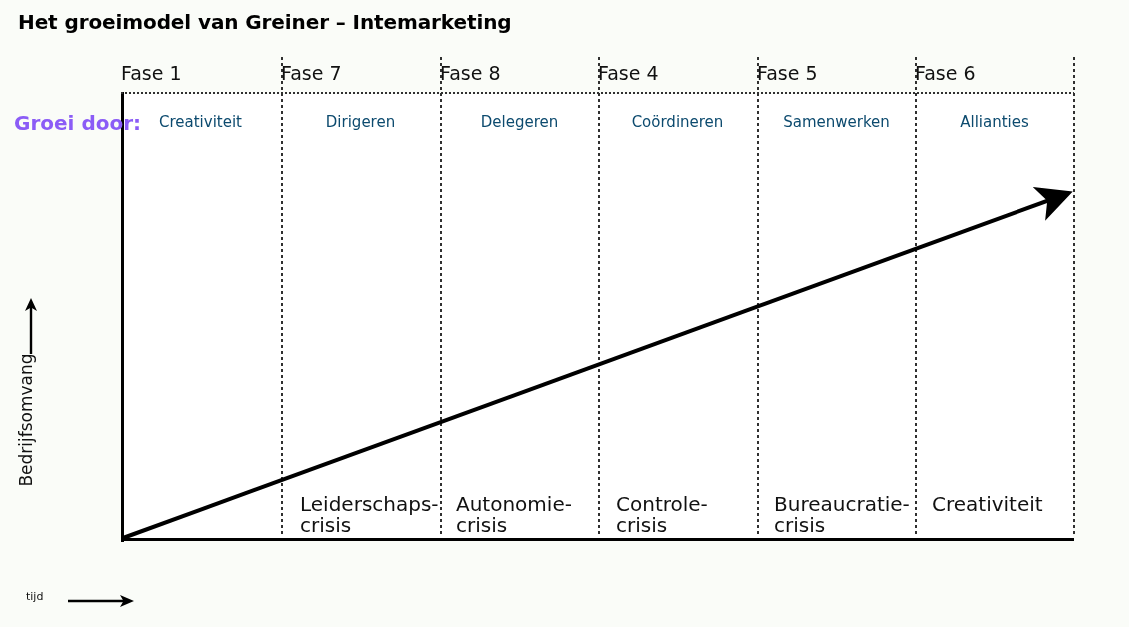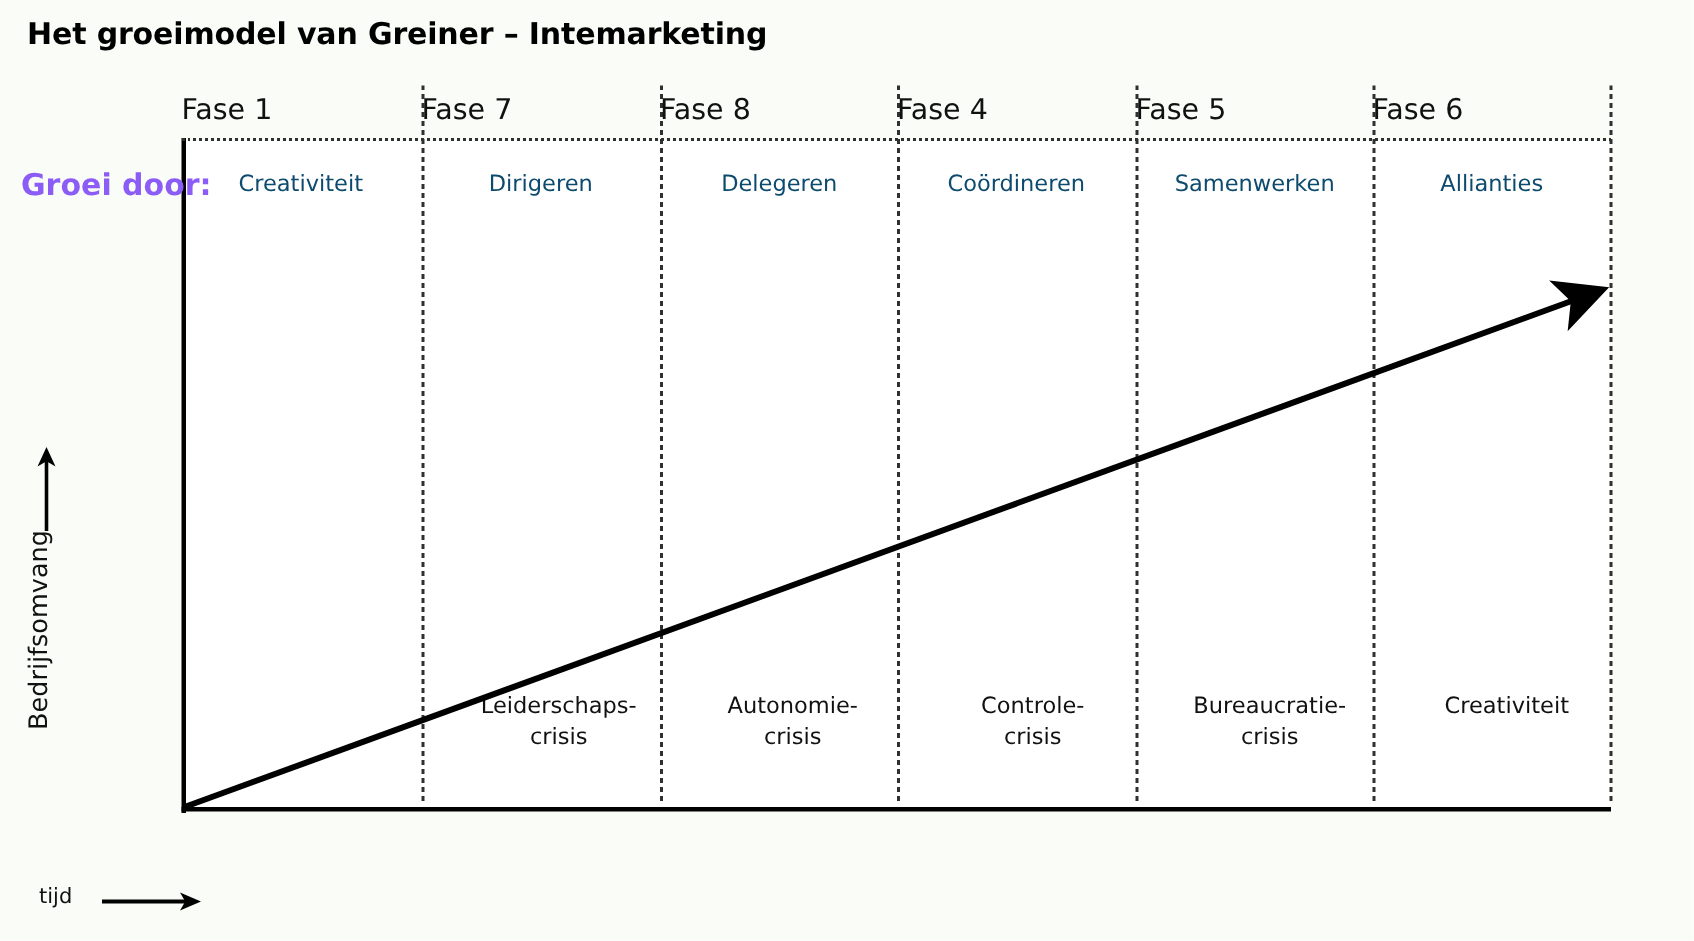--- a/index.html
+++ b/index.html
@@ -121,25 +121,25 @@
     line-height: 22px;
     text-align: center;
     font-size: 15px;
     color: #0c4a6e;
     white-space: nowrap;
   }
 
   
   .crisis-cell {
     position: absolute;
-    top: 460px;
-    font-size: 15px;
+    top: 494px;
+    font-size: 20px;
     line-height: 21px;
     color: #111111;
-    text-align: center;
+    text-align: left;
     white-space: pre-line;
   }
 
   
   .growth-arrow {
     position: absolute;
     left: 0;
     top: 0;
     width: 1129px;
     height: 627px;
@@ -162,21 +162,21 @@
     position: absolute;
     left: 24px;
     top: 298px;
     width: 14px;
     height: 56px;
   }
   .x-axis-title {
     position: absolute;
     left: 26px;
     top: 590px;
-    font-size: 14px;
+    font-size: 11px;
     color: #111111;
     white-space: nowrap;
   }
   .x-axis-arrow {
     position: absolute;
     left: 68px;
     top: 592px;
     width: 66px;
     height: 18px;
   }

